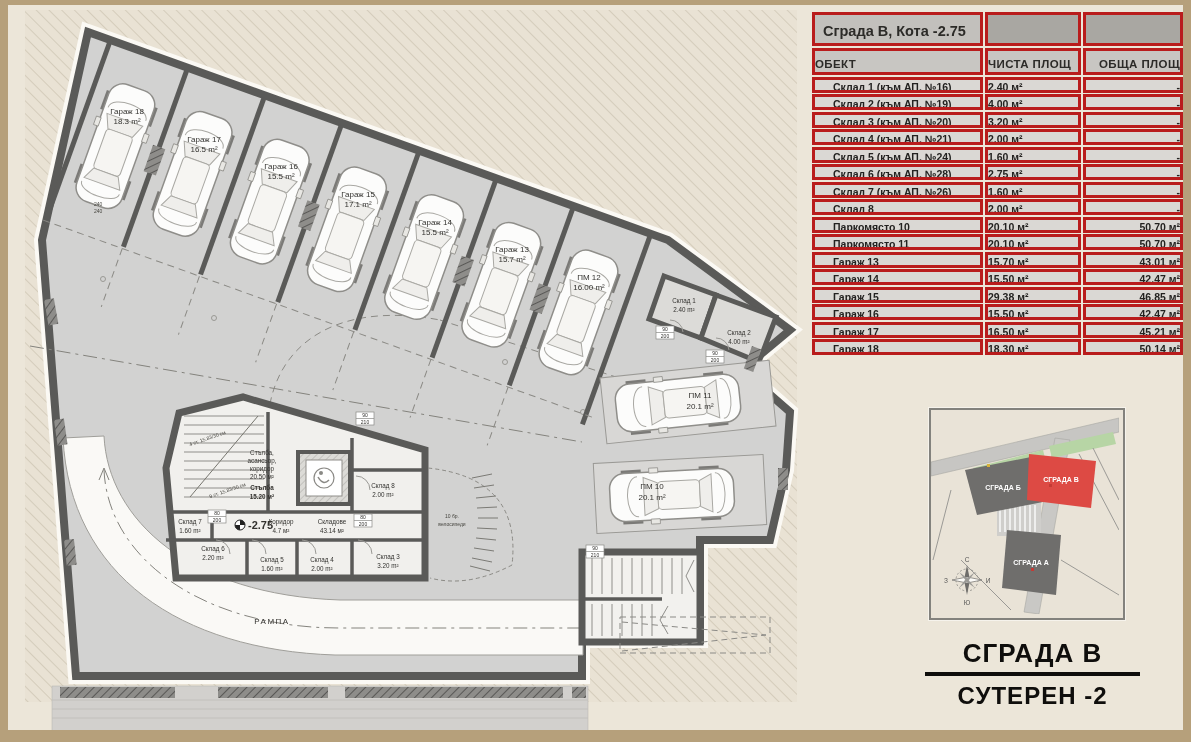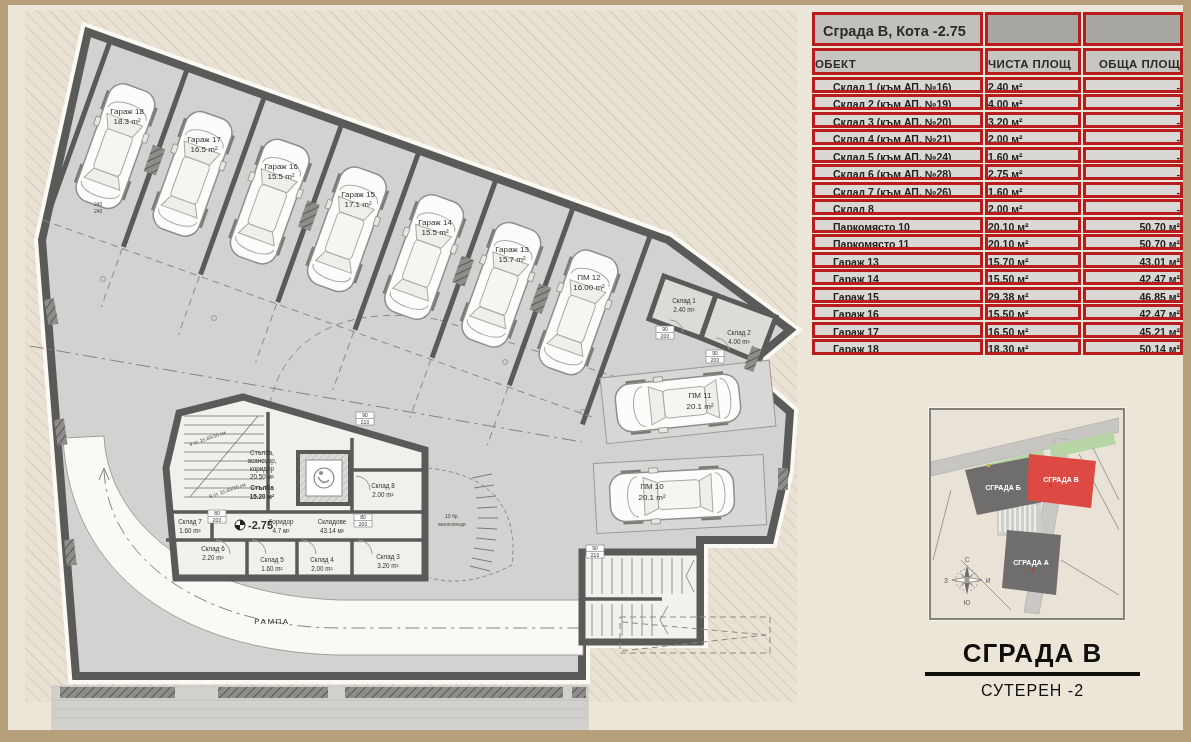--- a/index.html
+++ b/index.html
@@ -27,21 +27,21 @@
   .tbody .c1{padding-left:18px}
   
   .inset{position:absolute;left:929px;top:408px;width:192px;height:208px;z-index:5;background:#e9e3d7;border:2px solid #83827d;outline:1px solid #f6f3ec}
   .inset svg{position:static}
   .bl{font-size:7px;font-weight:700;fill:#fff;text-anchor:middle}
   .cp{font-size:6.5px;fill:#555;text-anchor:middle}
   
   .tblock{position:absolute;left:925px;top:638px;width:215px;text-align:center;z-index:5;color:#0f0e0c}
   .tb1{font-size:26px;font-weight:800;letter-spacing:1px}
   .hrz{height:4px;background:#0f0e0c;margin:3px 0 6px}
-  .tb2{font-size:16px;font-weight:400;letter-spacing:1px}
+  .tb2{font-size:24px;font-weight:700;letter-spacing:1px}
 </style>
 </head>
 <body>
 
 <svg width="1191" height="742" viewBox="0 0 1191 742">
   <defs>
     <pattern id="hatch" width="9" height="9" patternUnits="userSpaceOnUse" patternTransform="rotate(-45)">
       <rect width="9" height="9" fill="#e9e2d4"></rect>
       <line x1="0" y1="0" x2="0" y2="9" stroke="#d4ccbb" stroke-width="2"></line>
     </pattern>

